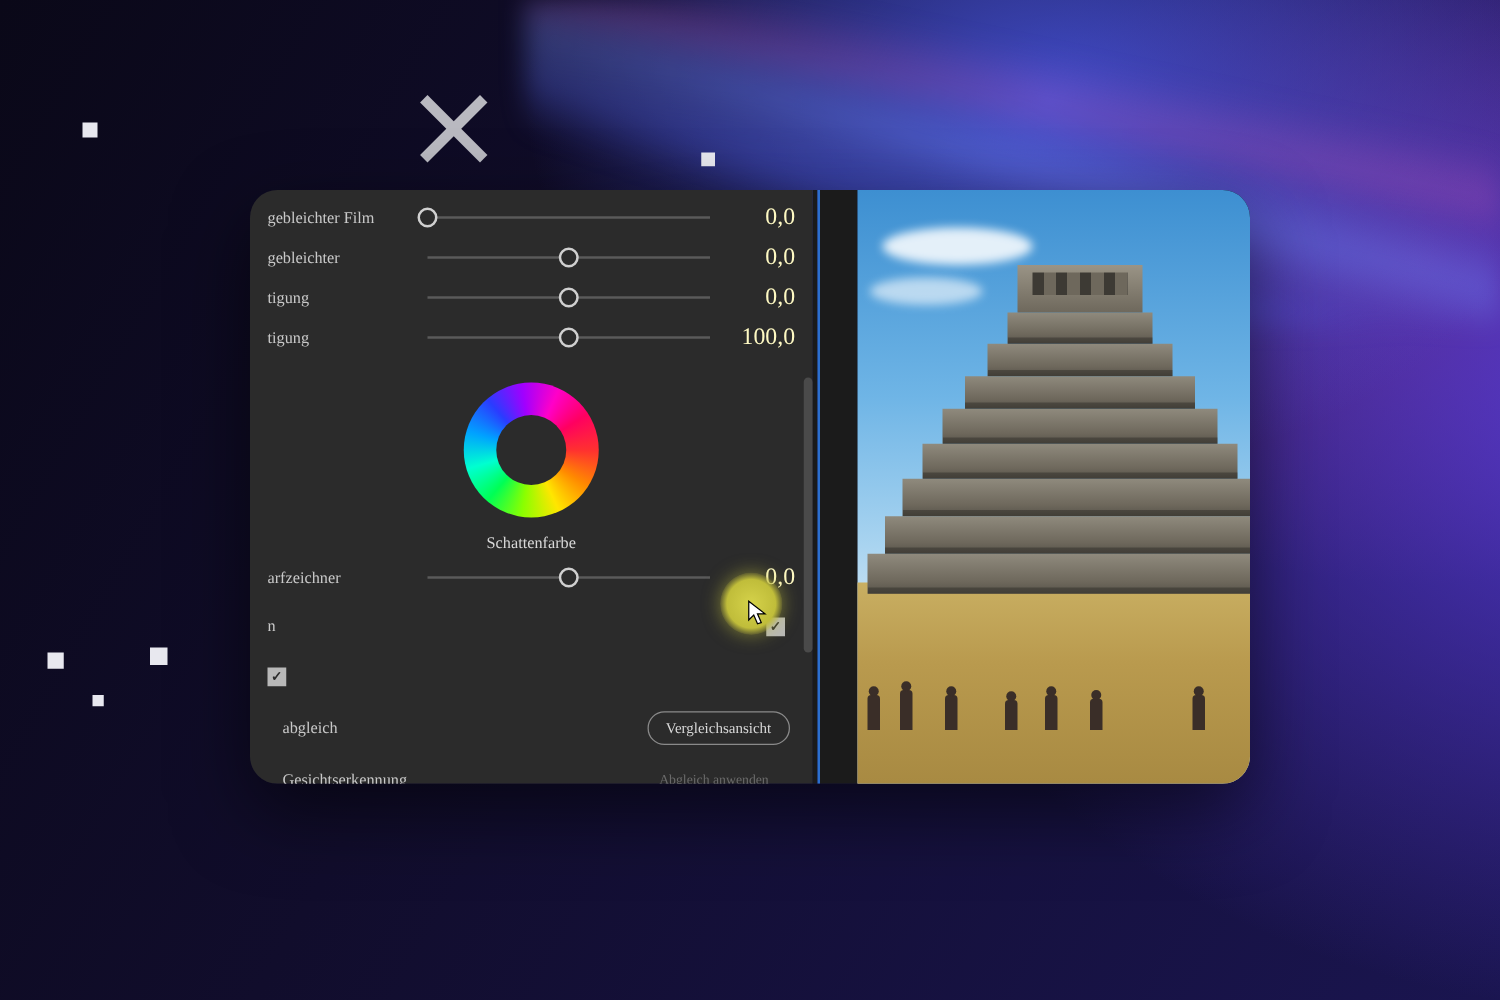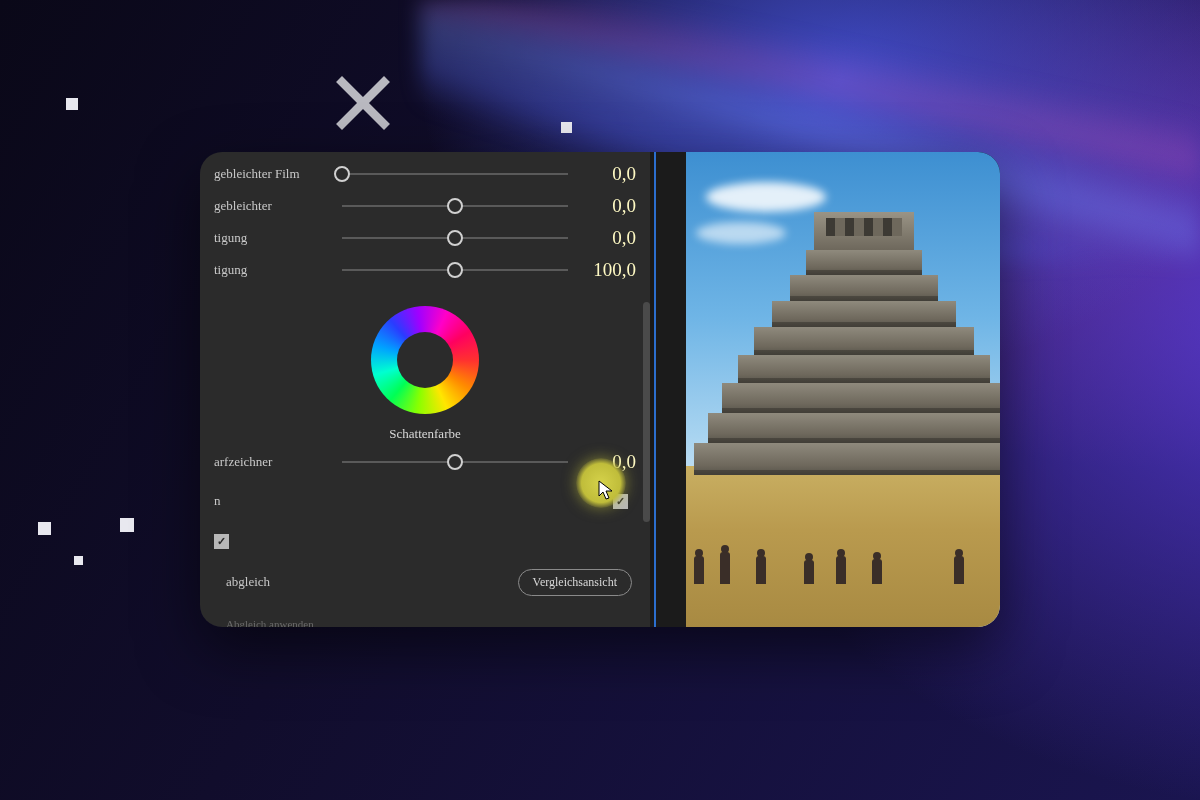--- a/index.html
+++ b/index.html
@@ -56,21 +56,21 @@
   .wheel::after{content:"";position:absolute;left:50%;top:50%;width:56px;height:56px;border-radius:50%;background:#2b2b2b;transform:translate(-50%,-50%);}
   .wheel-label{margin-top:12px;color:#d8d8d8;font-size:13px;}
 
   .check-row{display:flex;align-items:center;height:30px;padding-left:14px;margin-top:10px;}
   .check-row .clabel{flex:1;white-space:nowrap;overflow:hidden;}
   .checkbox{width:15px;height:15px;background:#b8b8b8;margin-right:22px;display:flex;align-items:center;justify-content:center;font-size:11px;color:#2b2b2b;font-weight:bold;}
 
   .btn-row{display:flex;align-items:center;padding-left:26px;margin-top:10px;height:32px;}
   .btn-row .blabel{flex:1;white-space:nowrap;overflow:hidden;}
   .pill{border:1px solid #8a8a8a;border-radius:16px;padding:5px 14px;font-size:12px;color:#d8d8d8;margin-right:18px;cursor:pointer;}
-  .ghost{color:#6a6a6a;font-size:11px;margin-right:18px;}
+  .ghost{color:#6a6a6a;font-size:11px;margin-right:35px;}
 
   .scrollbar{position:absolute;right:0;top:150px;width:7px;height:220px;background:#4a4a4a;border-radius:4px;}
 
   
   .sky{position:absolute;inset:0;background:linear-gradient(#3d8fd1 0%,#6fb5e6 35%,#a9d4f0 60%,#cce4f4 72%);}
   .cloud{position:absolute;background:rgba(255,255,255,0.85);border-radius:50%;filter:blur(4px);}
   .ground{position:absolute;left:0;right:0;bottom:0;height:34%;
     background:linear-gradient(#c9af62 0%,#b99a4e 40%,#a88a42 100%);}
   .pyr{position:absolute;left:8px;bottom:32%;width:340px;height:240px;}
   .step{position:absolute;background:linear-gradient(180deg,#8f8a7d 0%,#6e685c 70%,#57534a 100%);box-shadow:inset 0 -5px 0 rgba(0,0,0,0.25);}
@@ -167,20 +167,21 @@
     </div>
     <div class="check-row">
       <div class="checkbox">✓</div>
     </div>
 
     <div class="btn-row">
       <div class="blabel">abgleich</div>
       <div class="pill">Vergleichsansicht</div>
     </div>
     <div class="btn-row">
+      <div class="blabel">Gesichtserkennung</div>
       <div class="ghost">Abgleich anwenden</div>
     </div>
 
     <div class="scrollbar"></div>
   </div>
 
   <div class="divider"></div>
   <div class="bluebar"></div>
   <div class="gap"></div>
 

